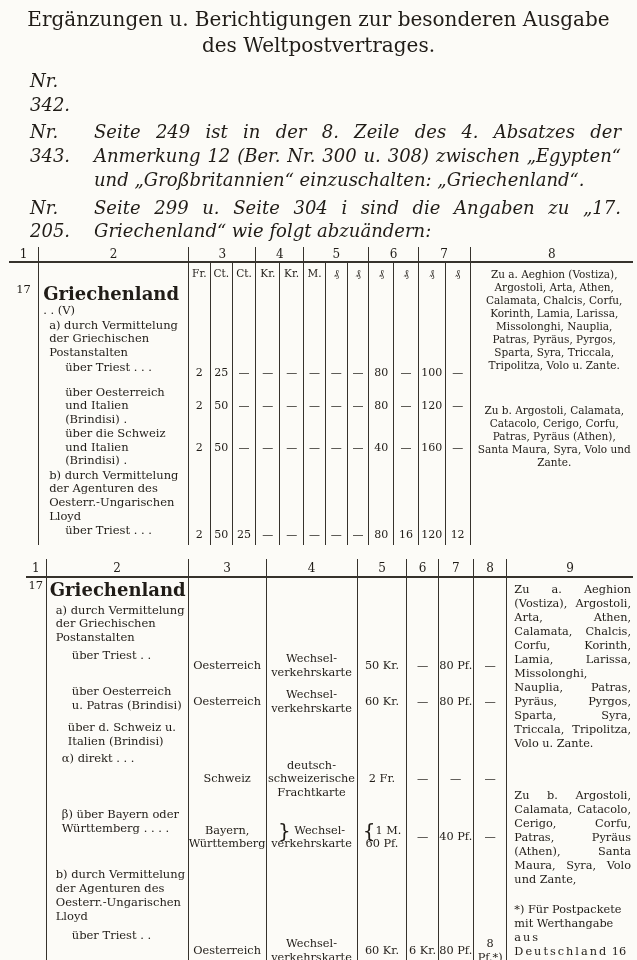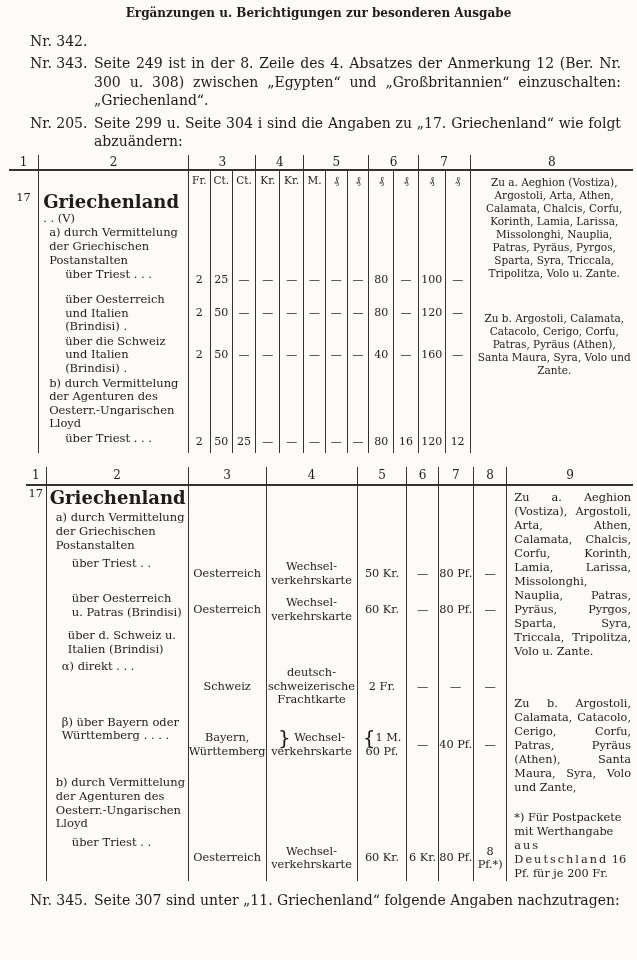--- a/index.html
+++ b/index.html
@@ -3,22 +3,22 @@
 <meta charset="utf-8">
 <style>
   html,body{margin:0;padding:0;}
   body{
     width:637px;height:960px;overflow:hidden;
     background:#fcfbf7;color:#201c17;
     font-family:"DejaVu Serif","Liberation Serif",serif;
     -webkit-font-smoothing:antialiased;
   }
   .page{padding:6px 4px 0 4px;box-sizing:border-box;}
-  .title{text-align:center;font-weight:bold;font-size:12px;line-height:1.32;margin-bottom:10px;}
-  .entry{display:flex;font-size:14px;line-height:1.32;padding:0 12px 0 26px;margin-bottom:4px;}
+  .title{text-align:center;font-weight:normal;font-size:20px;line-height:1.32;margin-bottom:10px;}
+  .entry{display:flex;font-size:18px;line-height:1.32;padding:0 12px 0 26px;margin-bottom:4px;font-style:italic;}
   .elabel{flex:0 0 64px;}
   .etext{flex:1;text-align:justify;}
   table{border-collapse:collapse;table-layout:fixed;}
   td{padding:0;vertical-align:middle;box-sizing:border-box;}
   .bl{border-left:1.5px solid #36322c;}
   .nrow td{border-bottom:2.5px solid #36322c;text-align:center;font-size:12px;height:15px;line-height:1;}
   
   .t1{margin:2px 0 0 5px;}
   .t1 .urow td{height:20px;text-align:center;font-size:10.5px;}
   .t1 .v,.t1 .e{text-align:center;font-size:11px;}
@@ -47,20 +47,21 @@
   .sperr{letter-spacing:2px;}
   .brace{font-size:20px;font-weight:normal;line-height:0;vertical-align:middle;font-family:"DejaVu Sans",sans-serif;}
 </style>
 </head>
 <body>
 
 <div class="page">
 
   <div class="title">
     <div>Ergänzungen u. Berichtigungen zur besonderen Ausgabe</div>
+    <div>des Weltpostvertrages.</div>
   </div>
 
   <div class="entry">
     <span class="elabel">Nr. 342.</span>
   </div>
   <div class="entry">
     <span class="elabel">Nr. 343.</span>
     <span class="etext">Seite 249 ist in der 8. Zeile des 4. Absatzes der Anmerkung 12 (Ber. Nr. 300 u. 308) zwischen „Egypten“ und „Großbritannien“ einzuschalten: „Griechenland“.</span>
   </div>
   <div class="entry">

